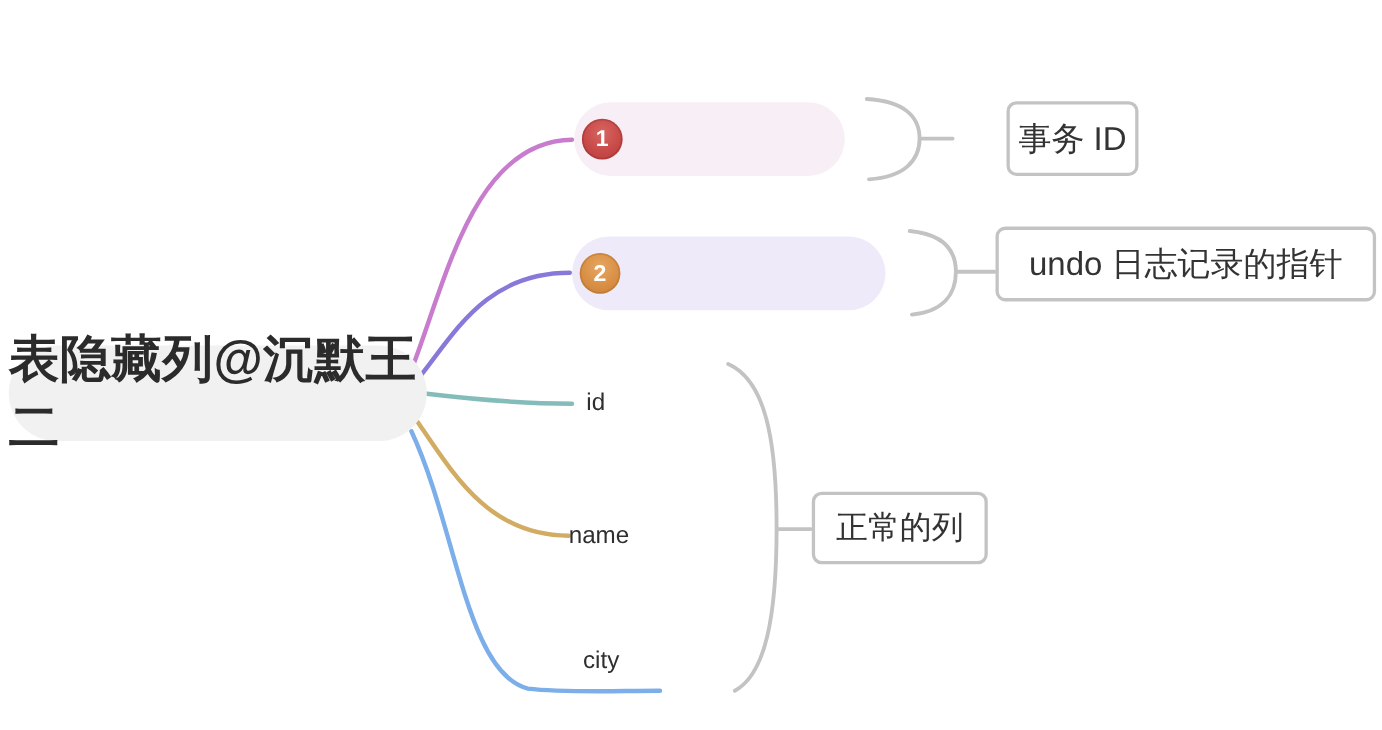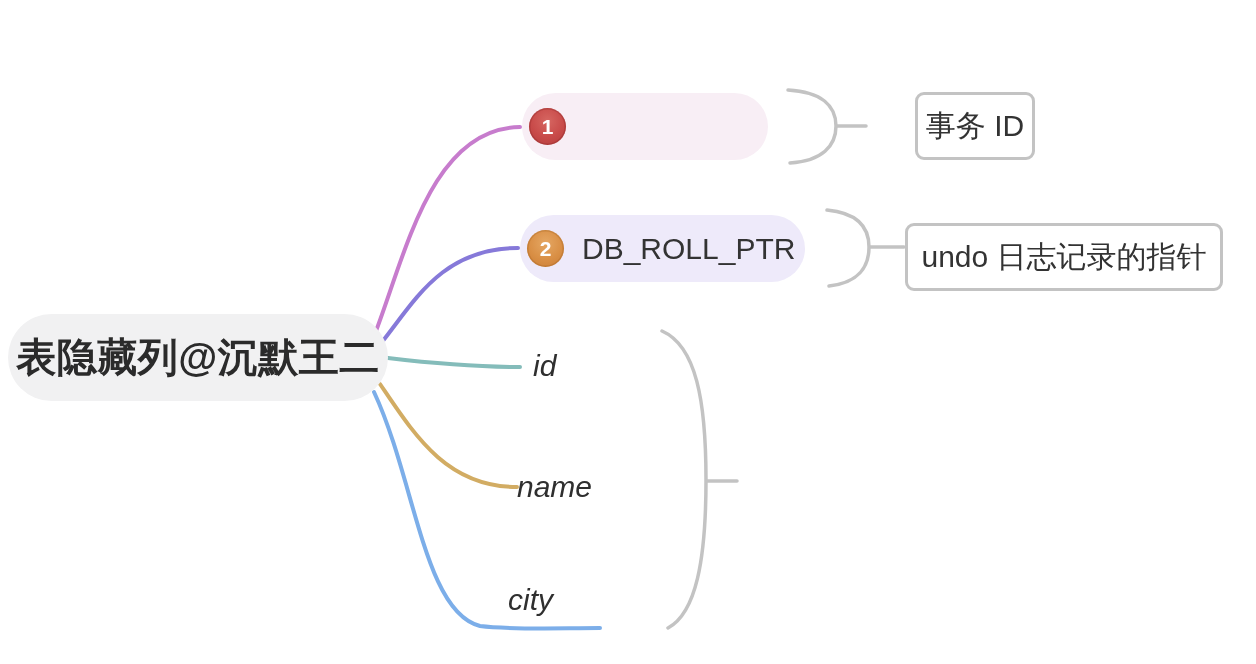--- a/index.html
+++ b/index.html
@@ -12,21 +12,21 @@
     font-family: "Liberation Sans", "DejaVu Sans", sans-serif;
   }
   #edges { position: absolute; left: 0; top: 0; width: 1256px; height: 664px; }
 
   .node { position: absolute; display: flex; align-items: center; box-sizing: border-box; }
 
   .root-pill {
     left: 8px; top: 314px; width: 380px; height: 87px;
     background: #f1f1f2; border-radius: 44px;
     justify-content: center;
-    font-size: 40px; font-weight: bold; color: #2b2b2b;
+    font-size: 46px; font-weight: bold; color: #2b2b2b;
     letter-spacing: 0.5px;
   }
 
   .branch-pill {
     height: 67px; border-radius: 34px;
     font-size: 30px; color: #333333;
     padding-left: 7px; gap: 18px;
   }
   .pill-trx  { left: 522px; top: 93px;  width: 246px; background: #f8eef5; }
   .pill-roll { left: 520px; top: 215px; width: 285px; background: #eeeafa; }
@@ -40,35 +40,35 @@
   .badge-red {
     background: radial-gradient(circle at 50% 35%, #d66661 0%, #c84a49 55%, #b23d3e 100%);
     box-shadow: inset 0 0 0 1.5px rgba(140,40,40,0.35);
   }
   .badge-orange {
     background: radial-gradient(circle at 50% 35%, #e5a763 0%, #d98f45 55%, #c97c35 100%);
     box-shadow: inset 0 0 0 1.5px rgba(160,95,30,0.3);
   }
 
   .leaf {
-    font-size: 30px; color: #2f2f2f; font-style: italic;
+    font-size: 22px; color: #2f2f2f;
   }
   .leaf-id   { left: 533px; top: 349px; width: 60px;  height: 34px; }
   .leaf-name { left: 517px; top: 470px; width: 90px;  height: 34px; }
-  .leaf-city { left: 508px; top: 583px; width: 70px;  height: 34px; }
+  .leaf-city { left: 530px; top: 583px; width: 70px;  height: 34px; }
 
   .anno-box {
     background: #ffffff;
     border: 3px solid #c3c3c3;
     border-radius: 9px;
     justify-content: center;
     font-size: 30px; color: #333333;
   }
   .box-trx   { left: 867px; top: 92px;  width: 120px; height: 68px; margin-left: 48px; }
-  .box-roll  { left: 905px; top: 223px; width: 318px; height: 68px; }
+  .box-roll  { left: 905px; top: 206px; width: 346px; height: 68px; }
   .box-group { left: 738px; top: 447px; width: 160px; height: 66px; font-size: 29px; }
 </style>
 </head>
 <body>
 
 <div id="canvas">
 
   <svg id="edges" viewBox="0 0 1256 664" fill="none" stroke-linecap="round" stroke-linejoin="round">
 
     <path stroke-width="4" d="M 376 331 C 406 252 432 128 520 127" stroke="#c77ccd"></path>
@@ -89,33 +89,35 @@
   <div class="node branch-pill pill-trx">
     <span class="badge badge-red">
       <span>1</span>
     </span>
   </div>
 
   <div class="node branch-pill pill-roll">
     <span class="badge badge-orange">
       <span>2</span>
     </span>
-    <span>DB_ROLL_PTR</span>
   </div>
 
   <div class="node leaf leaf-id">
     <span>id</span>
   </div>
   <div class="node leaf leaf-name">
     <span>name</span>
   </div>
   <div class="node leaf leaf-city">
     <span>city</span>
   </div>
 
   <div class="node anno-box box-trx">
     <span>事务 ID</span>
   </div>
   <div class="node anno-box box-roll">
     <span>undo 日志记录的指针</span>
   </div>
+  <div class="node anno-box box-group">
+    <span>正常的列</span>
+  </div>
 
 </div>
 
 </body></html>

